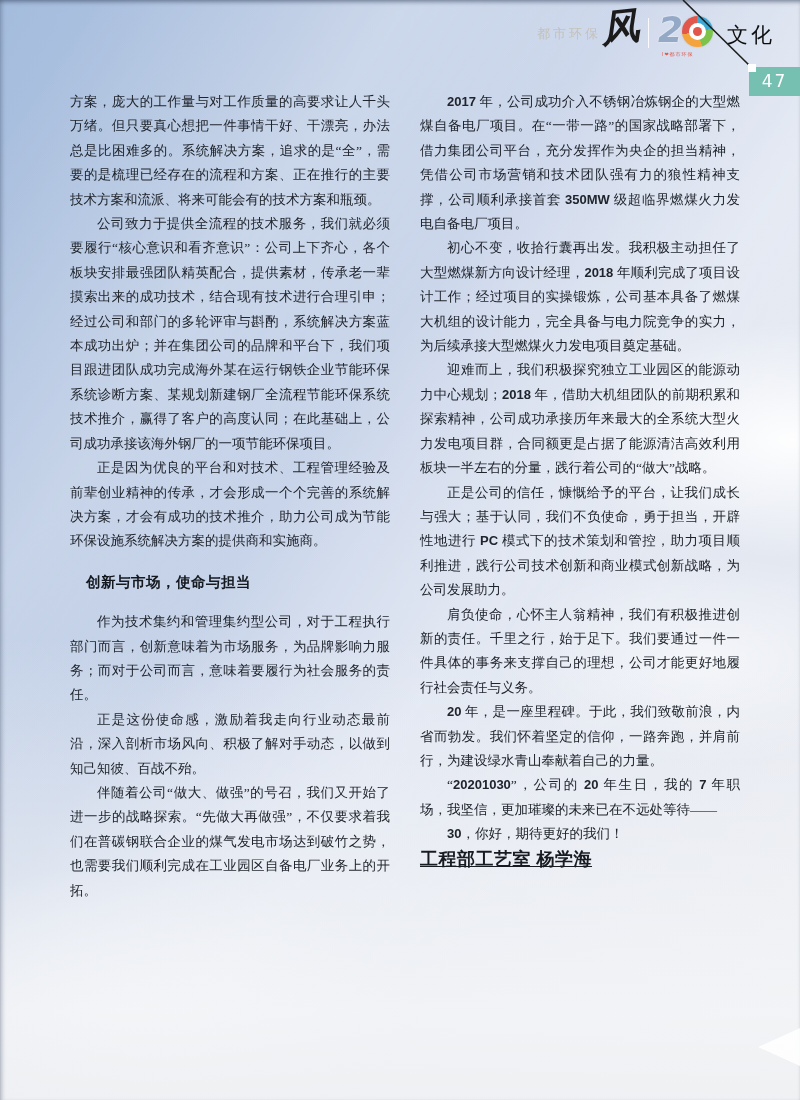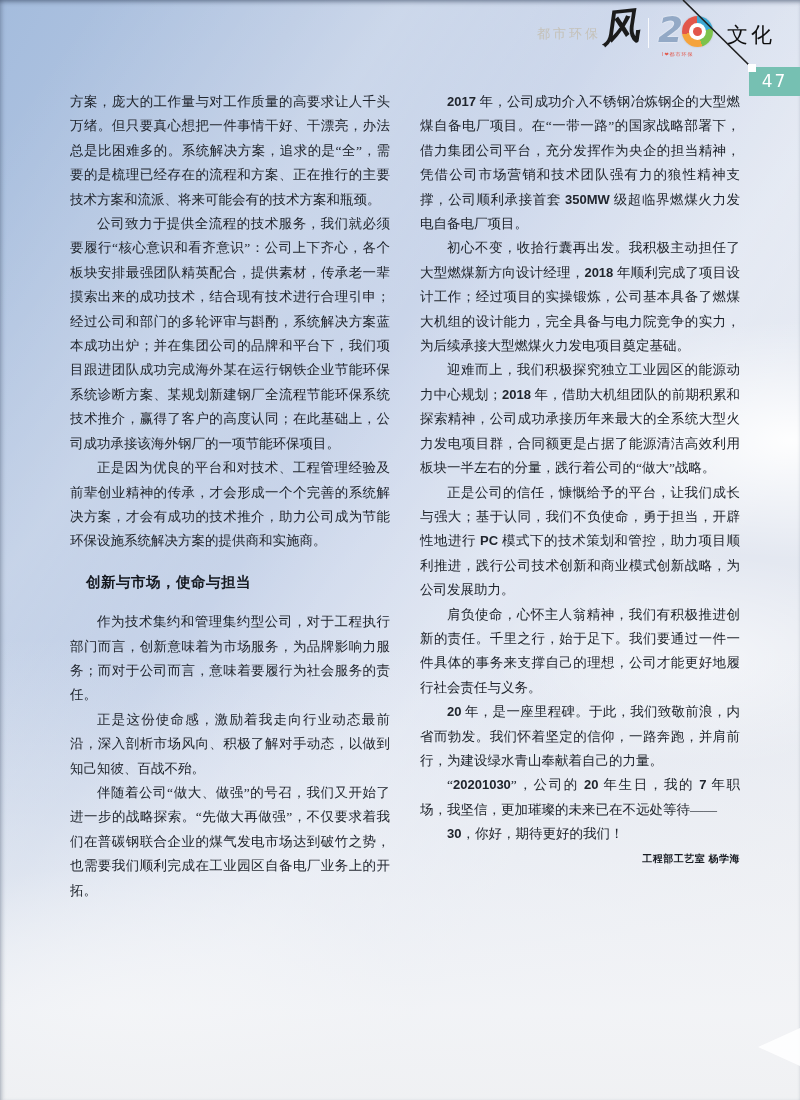--- a/index.html
+++ b/index.html
@@ -39,22 +39,22 @@
     color:#fff;font:400 17px/29px "DejaVu Sans",sans-serif;letter-spacing:2px;text-align:center;}
   .pagenum-marker{position:absolute;left:748px;top:64px;width:8px;height:8px;background:#fff;}
   
   .article{position:absolute;left:70px;top:90px;width:666px;height:960px;}
   .col{position:absolute;top:0;width:320px;}
   .col-left{left:0;}
   .col-right{left:350px;}
   .para{margin:0;text-indent:2em;text-align:justify;font-size:13.5px;line-height:24.4px;color:#20252d;}
   .no-indent{text-indent:0;}
   .inline-heading{margin:16px;font:bold 14.5px/24.4px "Liberation Sans",sans-serif;color:#14181f;letter-spacing:.5px;}
-  .signature{text-indent:0;text-align:right;font-family:"Liberation Sans",sans-serif;
-    font-weight:bold;font-size:10px;letter-spacing:.5px;color:#171b22;}
+  .signature{text-indent:0;font-family:"Liberation Sans",sans-serif;
+    font-weight:bold;font-size:18px;letter-spacing:.5px;color:#171b22;text-decoration:underline;}
   b.ascii{font-family:"Liberation Sans",sans-serif;font-weight:700;font-size:13px;}
   .corner-fold{position:absolute;right:0;top:1028px;width:0;height:0;
     border-top:19px solid transparent;border-bottom:19px solid transparent;
     border-right:42px solid rgba(255,255,255,.85);}
 </style>
 </head>
 <body>
 
 <div class="page">
 

